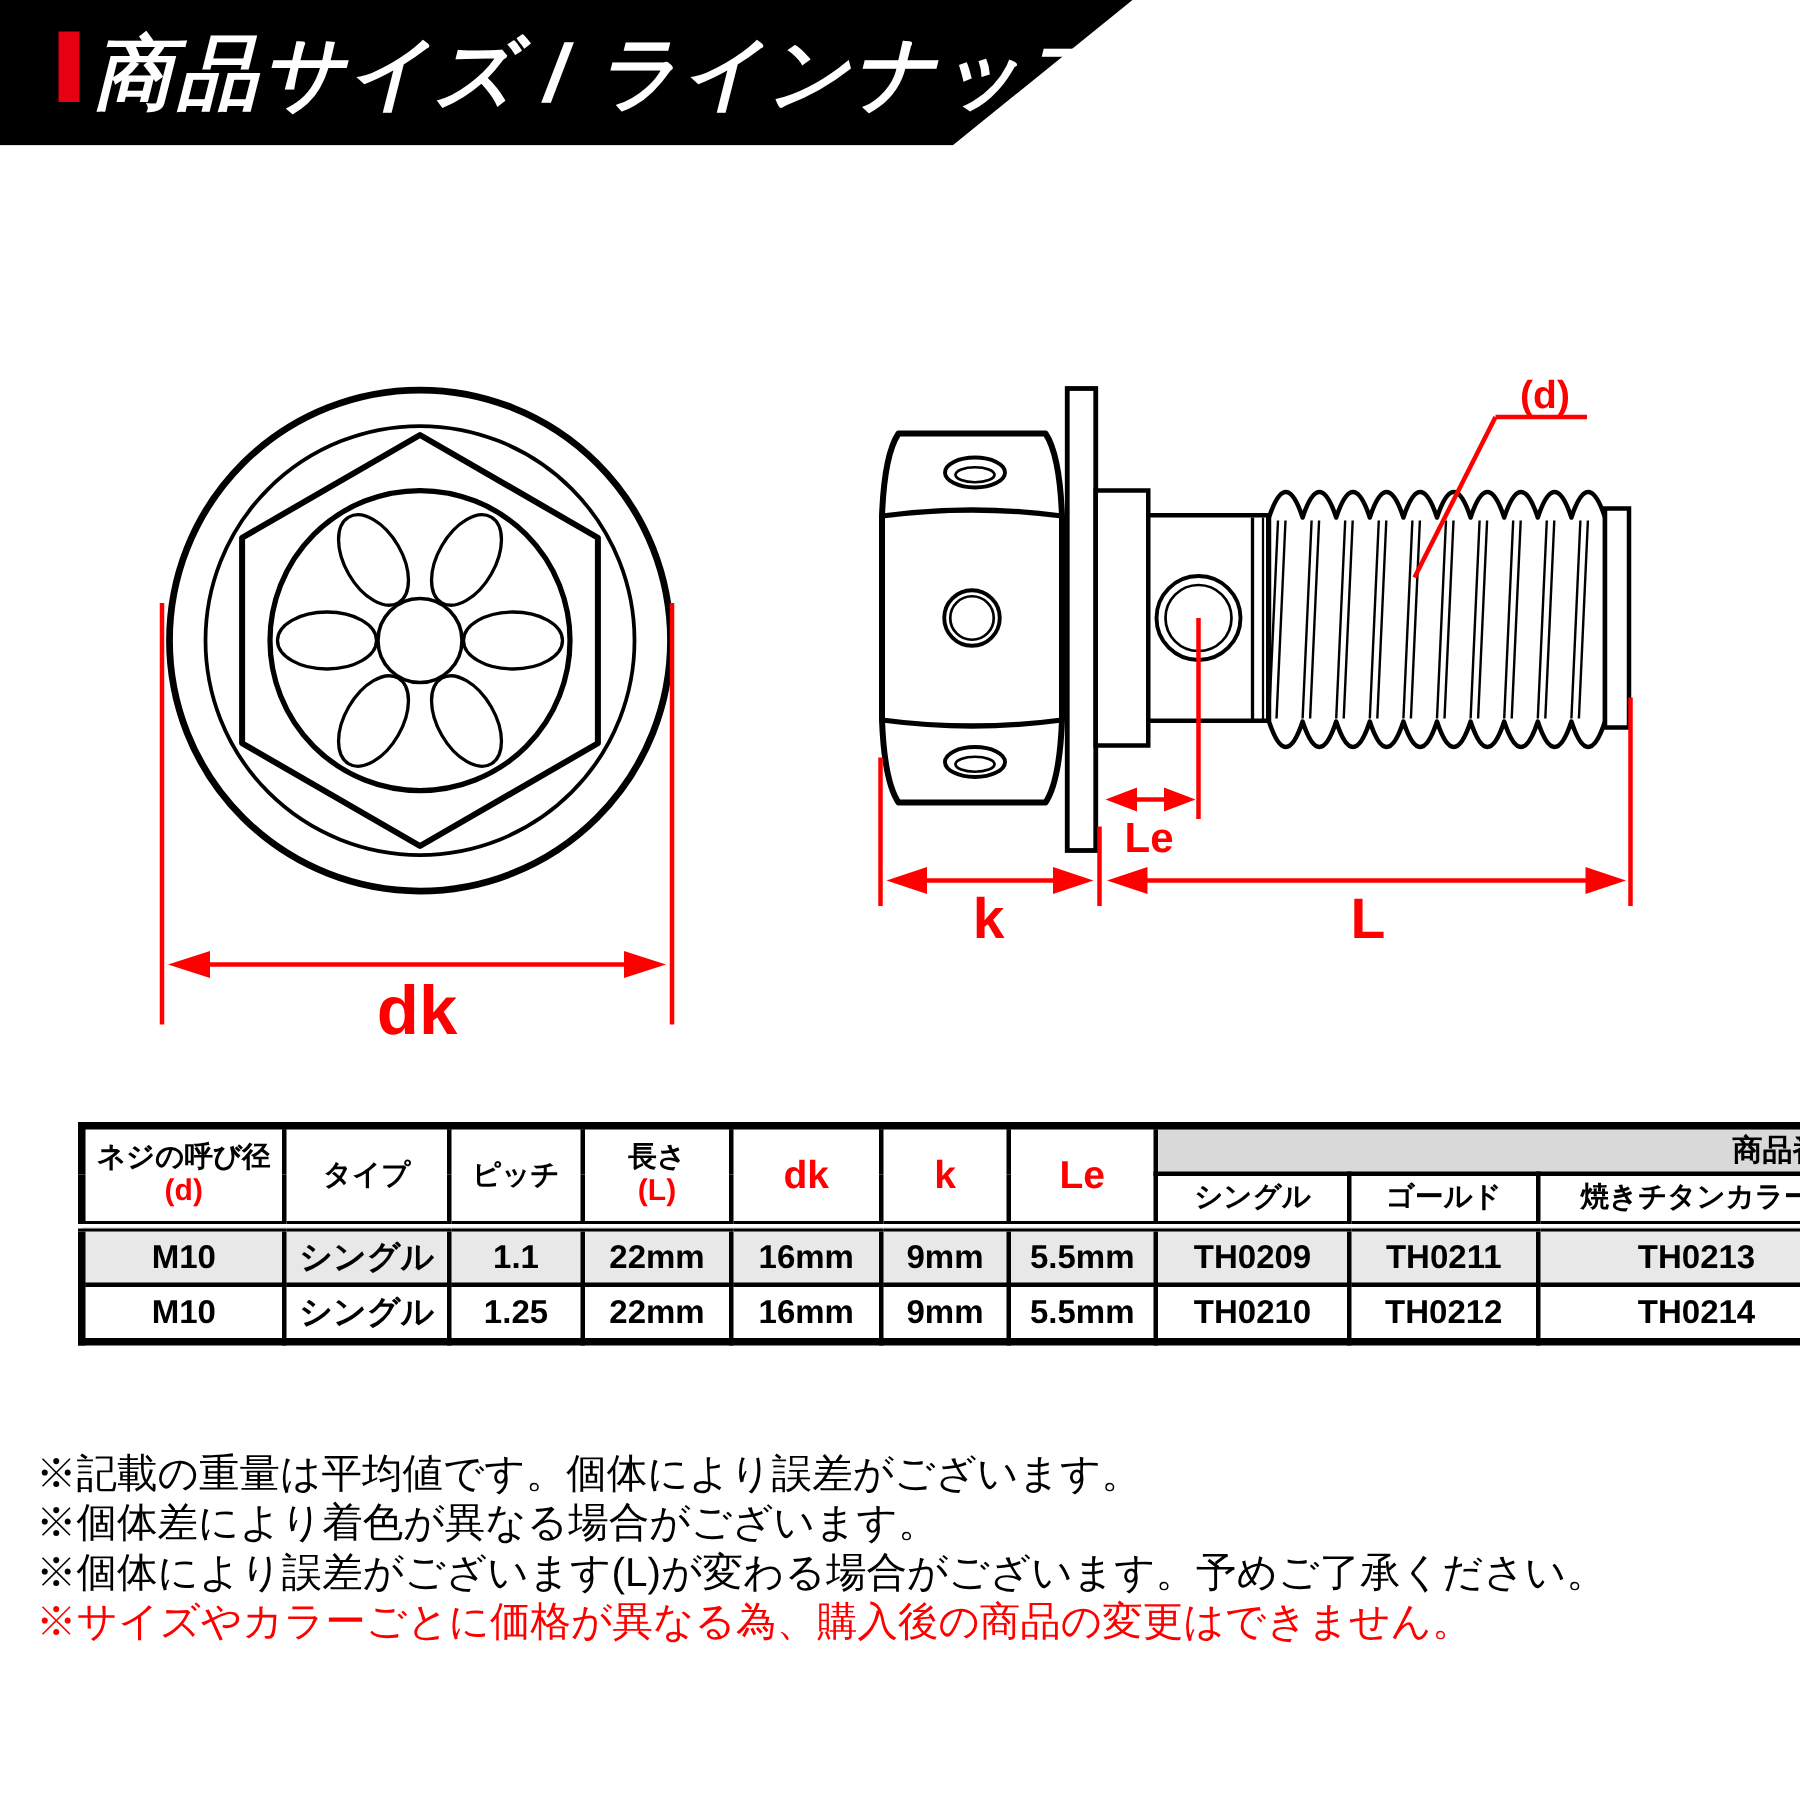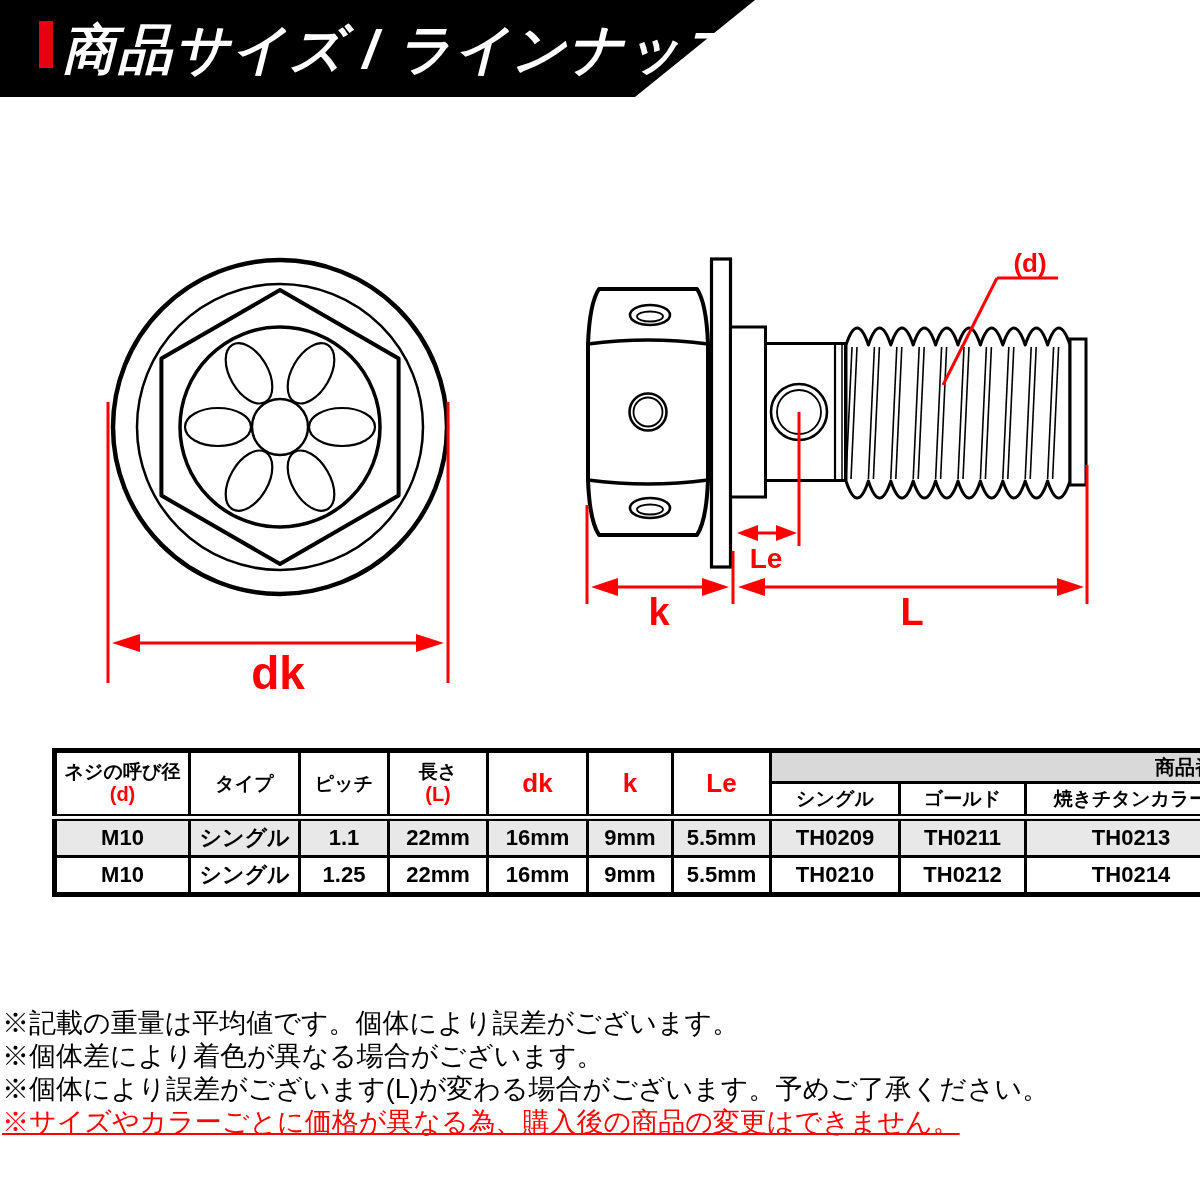--- a/index.html
+++ b/index.html
@@ -33,23 +33,23 @@
   th{font-weight:bold;color:#000;background:#fff;}
   td{font-weight:bold;font-size:22px;color:#000;height:32px;}
   .hjp{font-size:19px;}
   .hred{color:#ff0000;font-size:20px;}
   .hdim{color:#ff0000;font-size:26px;height:58px;}
   .group-hd{background:#d9d9d9;font-size:20px;height:26px;text-align:right;}
   .sub-hd{font-size:19px;height:28px;}
   .row-alt td{background:#e8e8e8;}
   .dblline th, .dblline td{border-bottom:7px double #000;}
   
-  .notes{position:absolute;left:2px;top:966px;margin-top:41px;}
+  .notes{position:absolute;left:24px;top:966px;}
   .note{font-size:27px;color:#000;line-height:33px;white-space:nowrap;font-weight:500;}
-  .note.red{color:#ff0000;text-decoration:underline;}
+  .note.red{color:#ff0000;}
 </style>
 </head>
 <body>
 
 <div class="hdr"></div>
 <div class="hdr-accent"></div>
 <div class="hdr-title">商品サイズ / ラインナップ</div>
 
 <svg width="1200" height="740" viewBox="0 0 1200 740">
 

